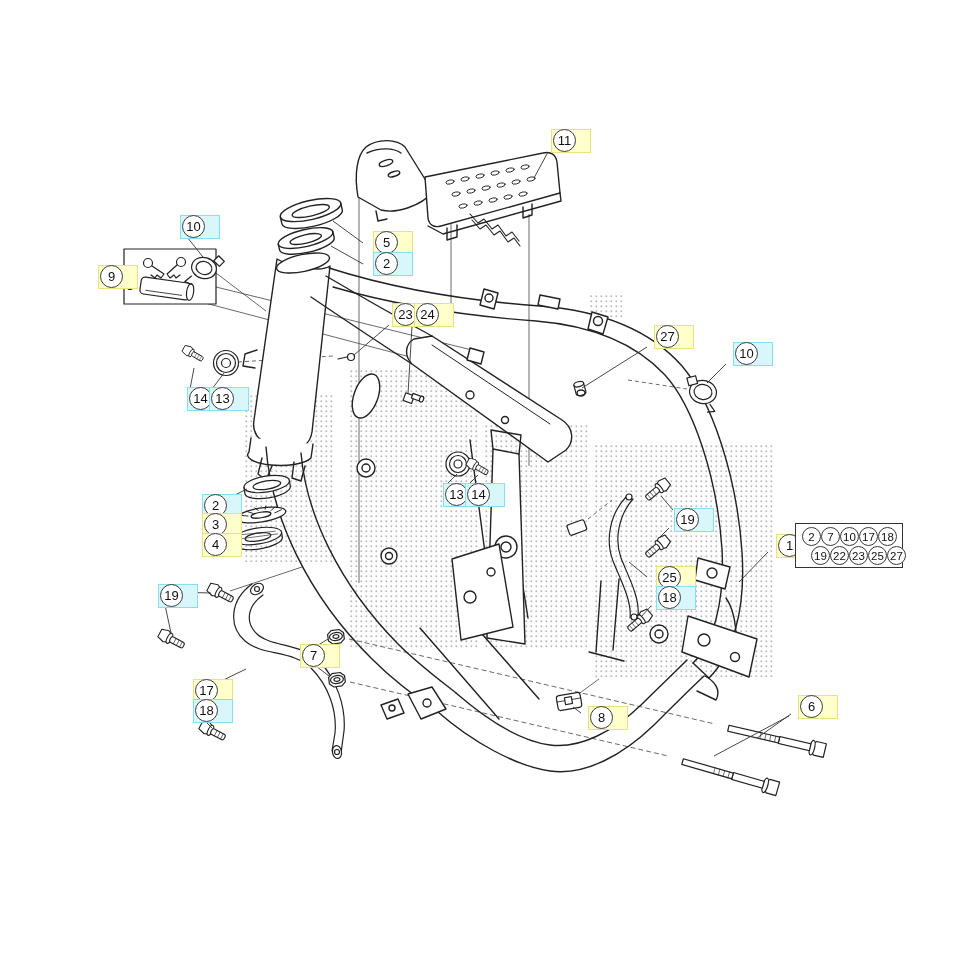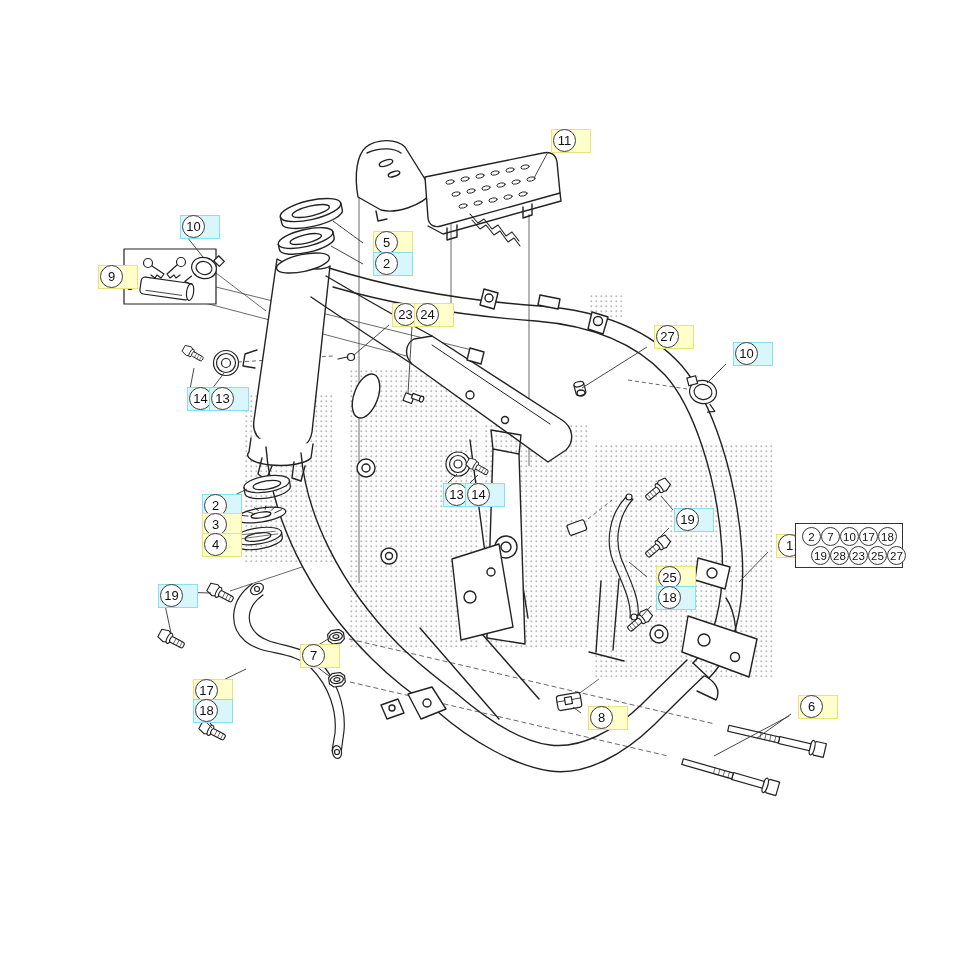--- a/index.html
+++ b/index.html
@@ -433,21 +433,21 @@
 <div class="legend">
       <div class="lg-row r0">
         <span class="lg-num">2</span>
         <span class="lg-num">7</span>
         <span class="lg-num">10</span>
         <span class="lg-num">17</span>
         <span class="lg-num">18</span>
       </div>
       <div class="lg-row r1">
         <span class="lg-num">19</span>
-        <span class="lg-num">28</span>
+        <span class="lg-num">22</span>
         <span class="lg-num">23</span>
         <span class="lg-num">25</span>
         <span class="lg-num">27</span>
       </div>
     </div>
 
 
 </div>
 
 </body></html>

